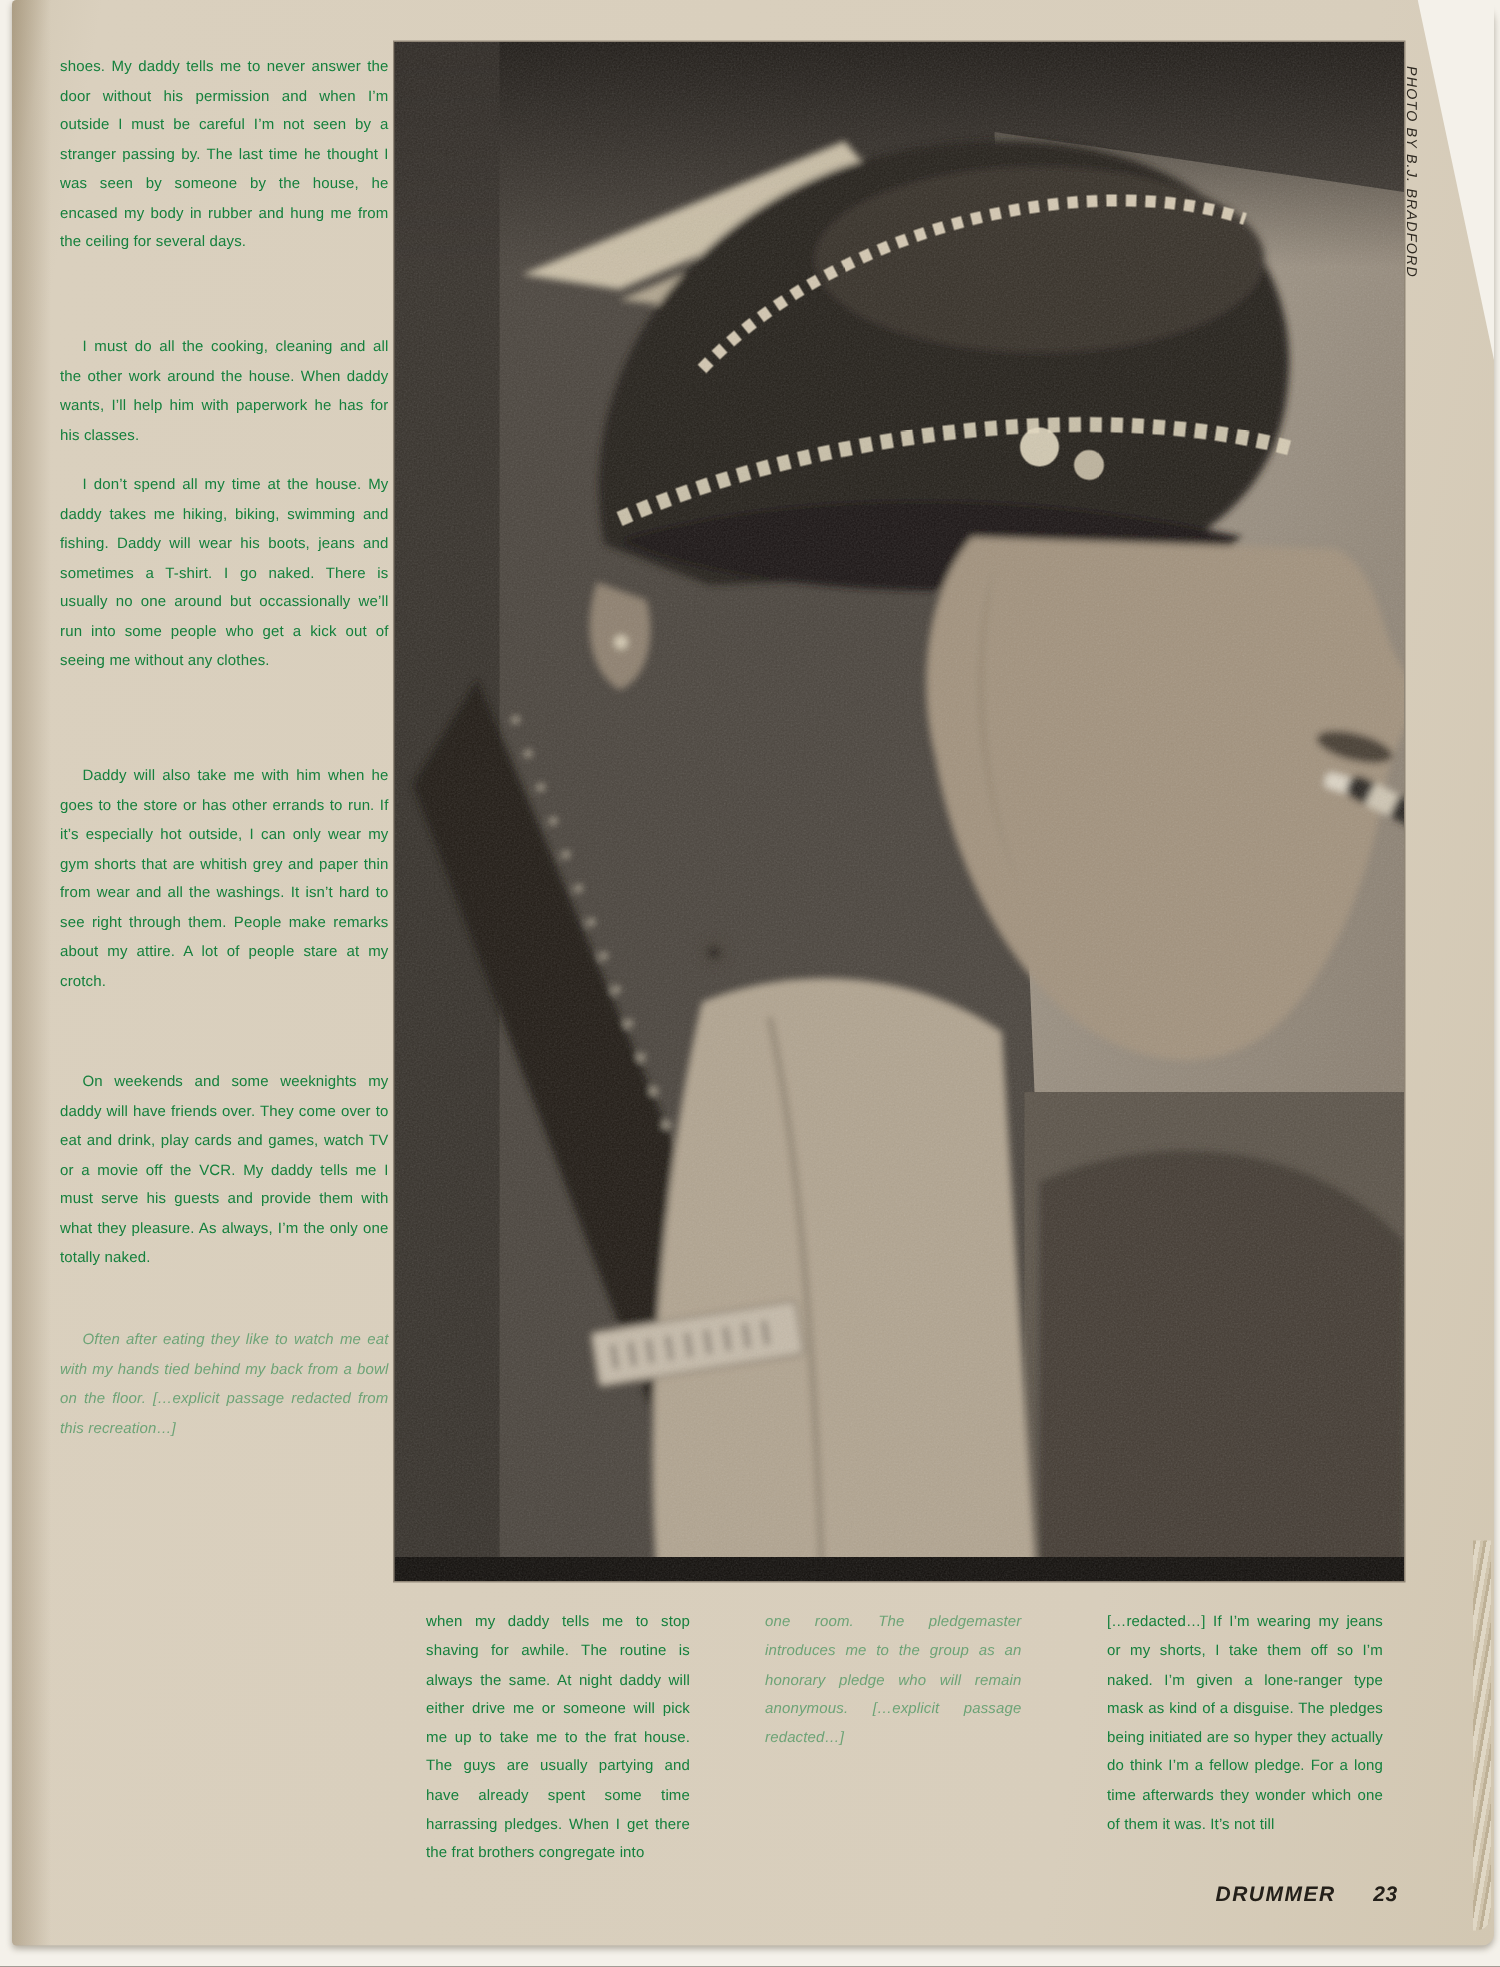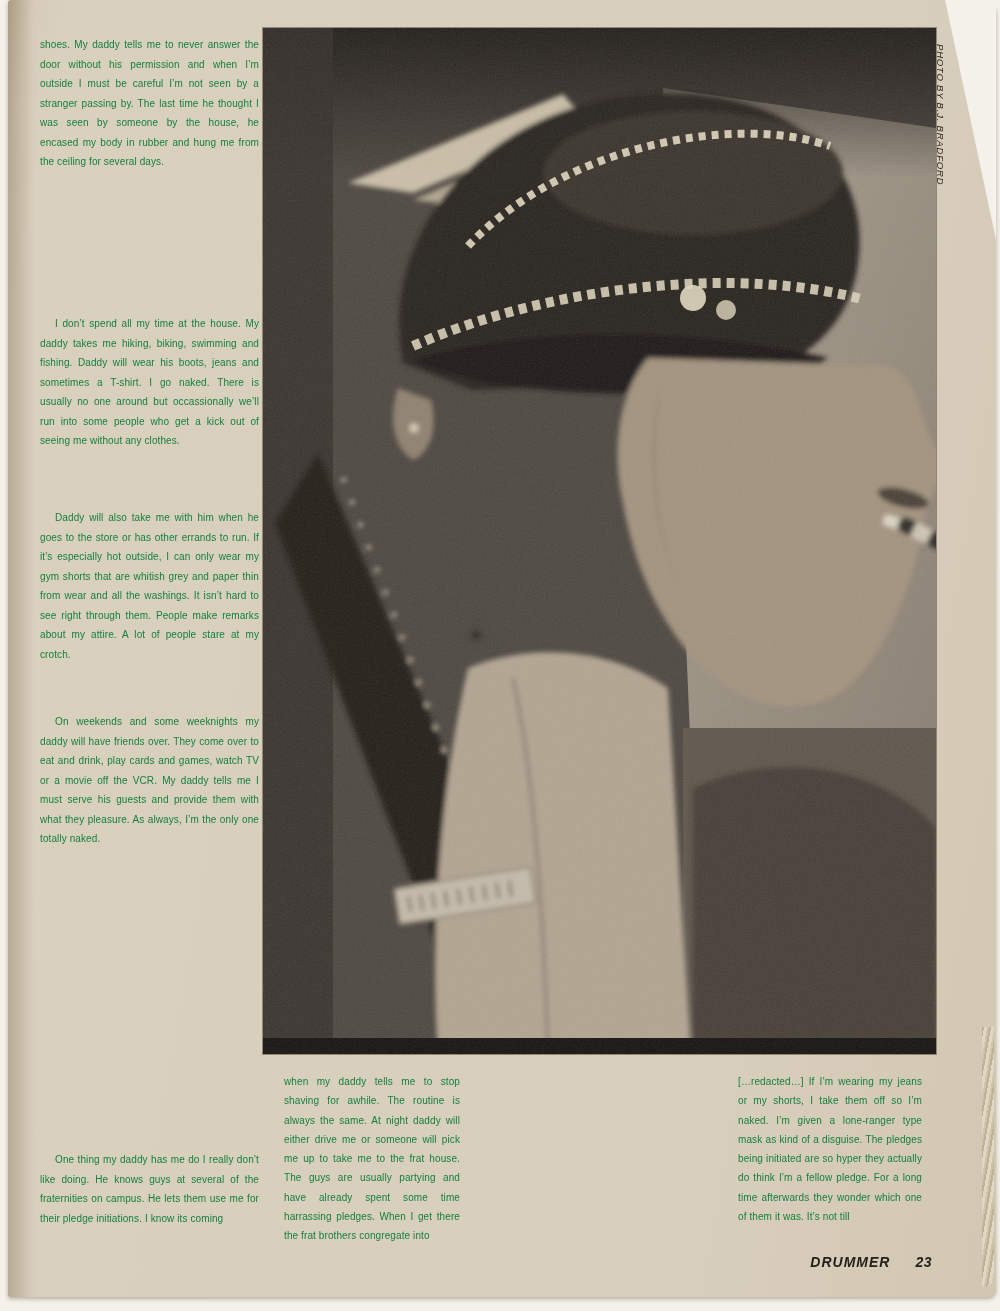--- a/index.html
+++ b/index.html
@@ -79,24 +79,25 @@
 <div class="scan">
 
   <div class="page">
     <div class="corner-wedge"></div>
     <div class="page-stack"></div>
   </div>
   <div class="left-crease"></div>
 
   <div class="col left-col">
     <p style="top:0">shoes. My daddy tells me to never answer the door without his permission and when I’m outside I must be careful I’m not seen by a stranger passing by. The last time he thought I was seen by someone by the house, he encased my body in rubber and hung me from the ceiling for several days.</p>
+    <p style="top:187px" class="indent">I must do all the cooking, cleaning and all the other work around the house. When daddy wants, I’ll help him with paperwork he has for his classes.</p>
     <p style="top:279px" class="indent">I don’t spend all my time at the house. My daddy takes me hiking, biking, swimming and fishing. Daddy will wear his boots, jeans and sometimes a T-shirt. I go naked. There is usually no one around but occassionally we’ll run into some people who get a kick out of seeing me without any clothes.</p>
     <p style="top:473px" class="indent">Daddy will also take me with him when he goes to the store or has other errands to run. If it’s especially hot outside, I can only wear my gym shorts that are whitish grey and paper thin from wear and all the washings. It isn’t hard to see right through them. People make remarks about my attire. A lot of people stare at my crotch.</p>
     <p style="top:677px" class="indent">On weekends and some weeknights my daddy will have friends over. They come over to eat and drink, play cards and games, watch TV or a movie off the VCR. My daddy tells me I must serve his guests and provide them with what they pleasure. As always, I’m the only one totally naked.</p>
-    <p style="top:1115px" class="indent">One thing my daddy has me do I really don’t like doing. He knows guys at several of the fraternities on campus. He lets them use me for their pledge initiations. I know its coming</p>
+    <p style="top:849px" class="indent redact">Often after eating they like to watch me eat with my hands tied behind my back from a bowl on the floor. […explicit passage redacted from this recreation…]</p>
   </div>
 
   <div class="photo">
     <svg viewBox="0 0 673 1026" preserveAspectRatio="none">
       <defs>
         <linearGradient id="bgR" x1="0" y1="0" x2="1" y2="1">
           <stop offset="0" stop-color="#aaa091"></stop>
             <stop offset="1" stop-color="#887d6f"></stop>
         </linearGradient>
         <linearGradient id="bgTop" x1="0" y1="0" x2="0" y2="1">
@@ -177,20 +178,21 @@
       <rect width="673" height="1026" filter="url(#grainF)" opacity=".16"></rect>
     </svg>
   </div>
 
   <div class="credit">PHOTO BY B.J. BRADFORD</div>
 
   <div class="col bcol bcol-1">
     <p>when my daddy tells me to stop shaving for awhile. The routine is always the same. At night daddy will either drive me or someone will pick me up to take me to the frat house. The guys are usually partying and have already spent some time harrassing pledges. When I get there the frat brothers congregate into</p>
   </div>
   <div class="col bcol bcol-2">
+    <p class="redact">one room. The pledgemaster introduces me to the group as an honorary pledge who will remain anonymous. […explicit passage redacted…]</p>
   </div>
   <div class="col bcol bcol-3">
     <p>[…redacted…] If I’m wearing my jeans or my shorts, I take them off so I’m naked. I’m given a lone-ranger type mask as kind of a disguise. The pledges being initiated are so hyper they actually do think I’m a fellow pledge. For a long time afterwards they wonder which one of them it was. It’s not till</p>
   </div>
 
   <div class="footer">
     <span class="mag">DRUMMER</span><span class="pg">23</span>
   </div>
 
 </div>

